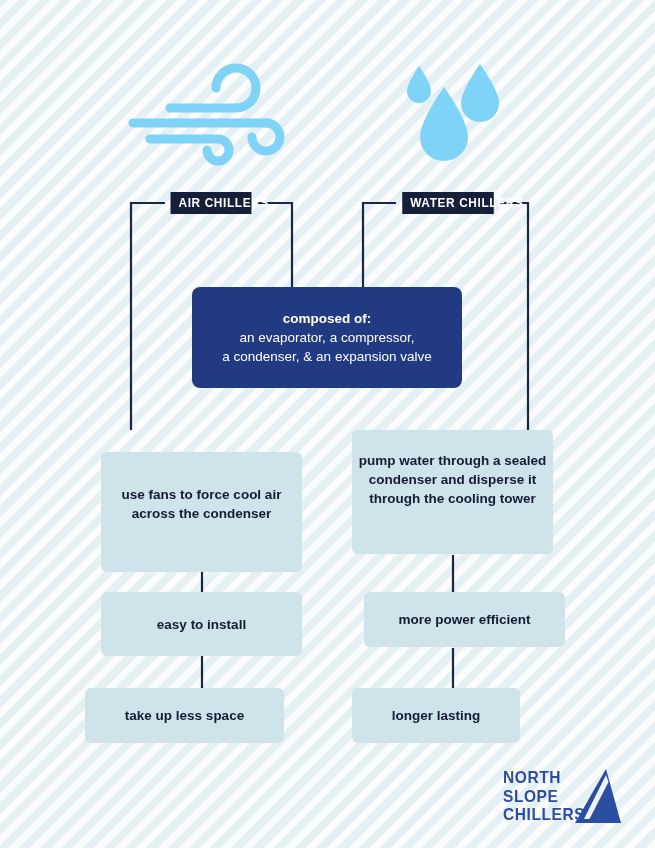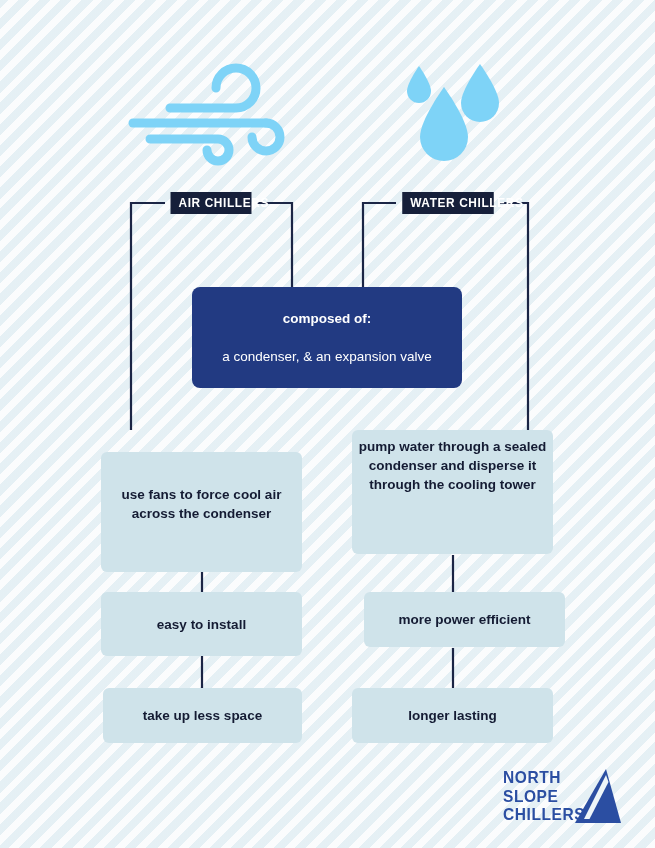--- a/index.html
+++ b/index.html
@@ -97,27 +97,27 @@
     line-height: 19px;
     text-align: center;
     box-sizing: border-box;
     display: flex;
     justify-content: center;
   }
   .light-box .txt { display: block; }
 
   
   #box-air-main   { left: 101px; top: 452px; width: 201px; height: 120px; align-items: flex-start; padding-top: 33px; }
-  #box-water-main { left: 352px; top: 430px; width: 201px; height: 124px; align-items: flex-start; padding-top: 7px; }
+  #box-water-main { left: 352px; top: 430px; width: 201px; height: 124px; align-items: flex-start; padding-top: 21px; }
 
   #box-air-2   { left: 101px; top: 592px; width: 201px; height: 64px; align-items: center; }
   #box-water-2 { left: 352px; top: 592px; width: 201px; height: 55px; align-items: center; margin-left: 12px; }
 
-  #box-air-3   { left: 103px; top: 688px; width: 199px; height: 55px; align-items: center; }
-  #box-water-3 { left: 352px; top: 688px; width: 201px; height: 55px; align-items: center; }
+  #box-air-3   { left: 85px; top: 688px; width: 199px; height: 55px; align-items: center; }
+  #box-water-3 { left: 352px; top: 688px; width: 168px; height: 55px; align-items: center; }
 
   
   #logo {
     position: absolute;
     left: 503px;
     top: 768px;
     width: 118px;
     height: 56px;
   }
   #logo .logo-text {
@@ -191,21 +191,21 @@
     </svg>
   </div>
 
   <div class="label-chip" id="chip-air">AIR CHILLERS</div>
 
   <div class="label-chip" id="chip-water">WATER CHILLERS</div>
 
   <div id="composed-box">
     <div class="inner">
       <span class="headline">composed of:</span><br>
-      <br>
+      <span>an evaporator, a compressor,</span><br>
       <span>a condenser, &amp; an expansion valve</span>
     </div>
   </div>
 
   <div class="light-box" id="box-air-main">
     <span class="txt">use fans to force cool air across the condenser</span>
   </div>
 
   <div class="light-box" id="box-air-2">
     <span class="txt">easy to install</span>

